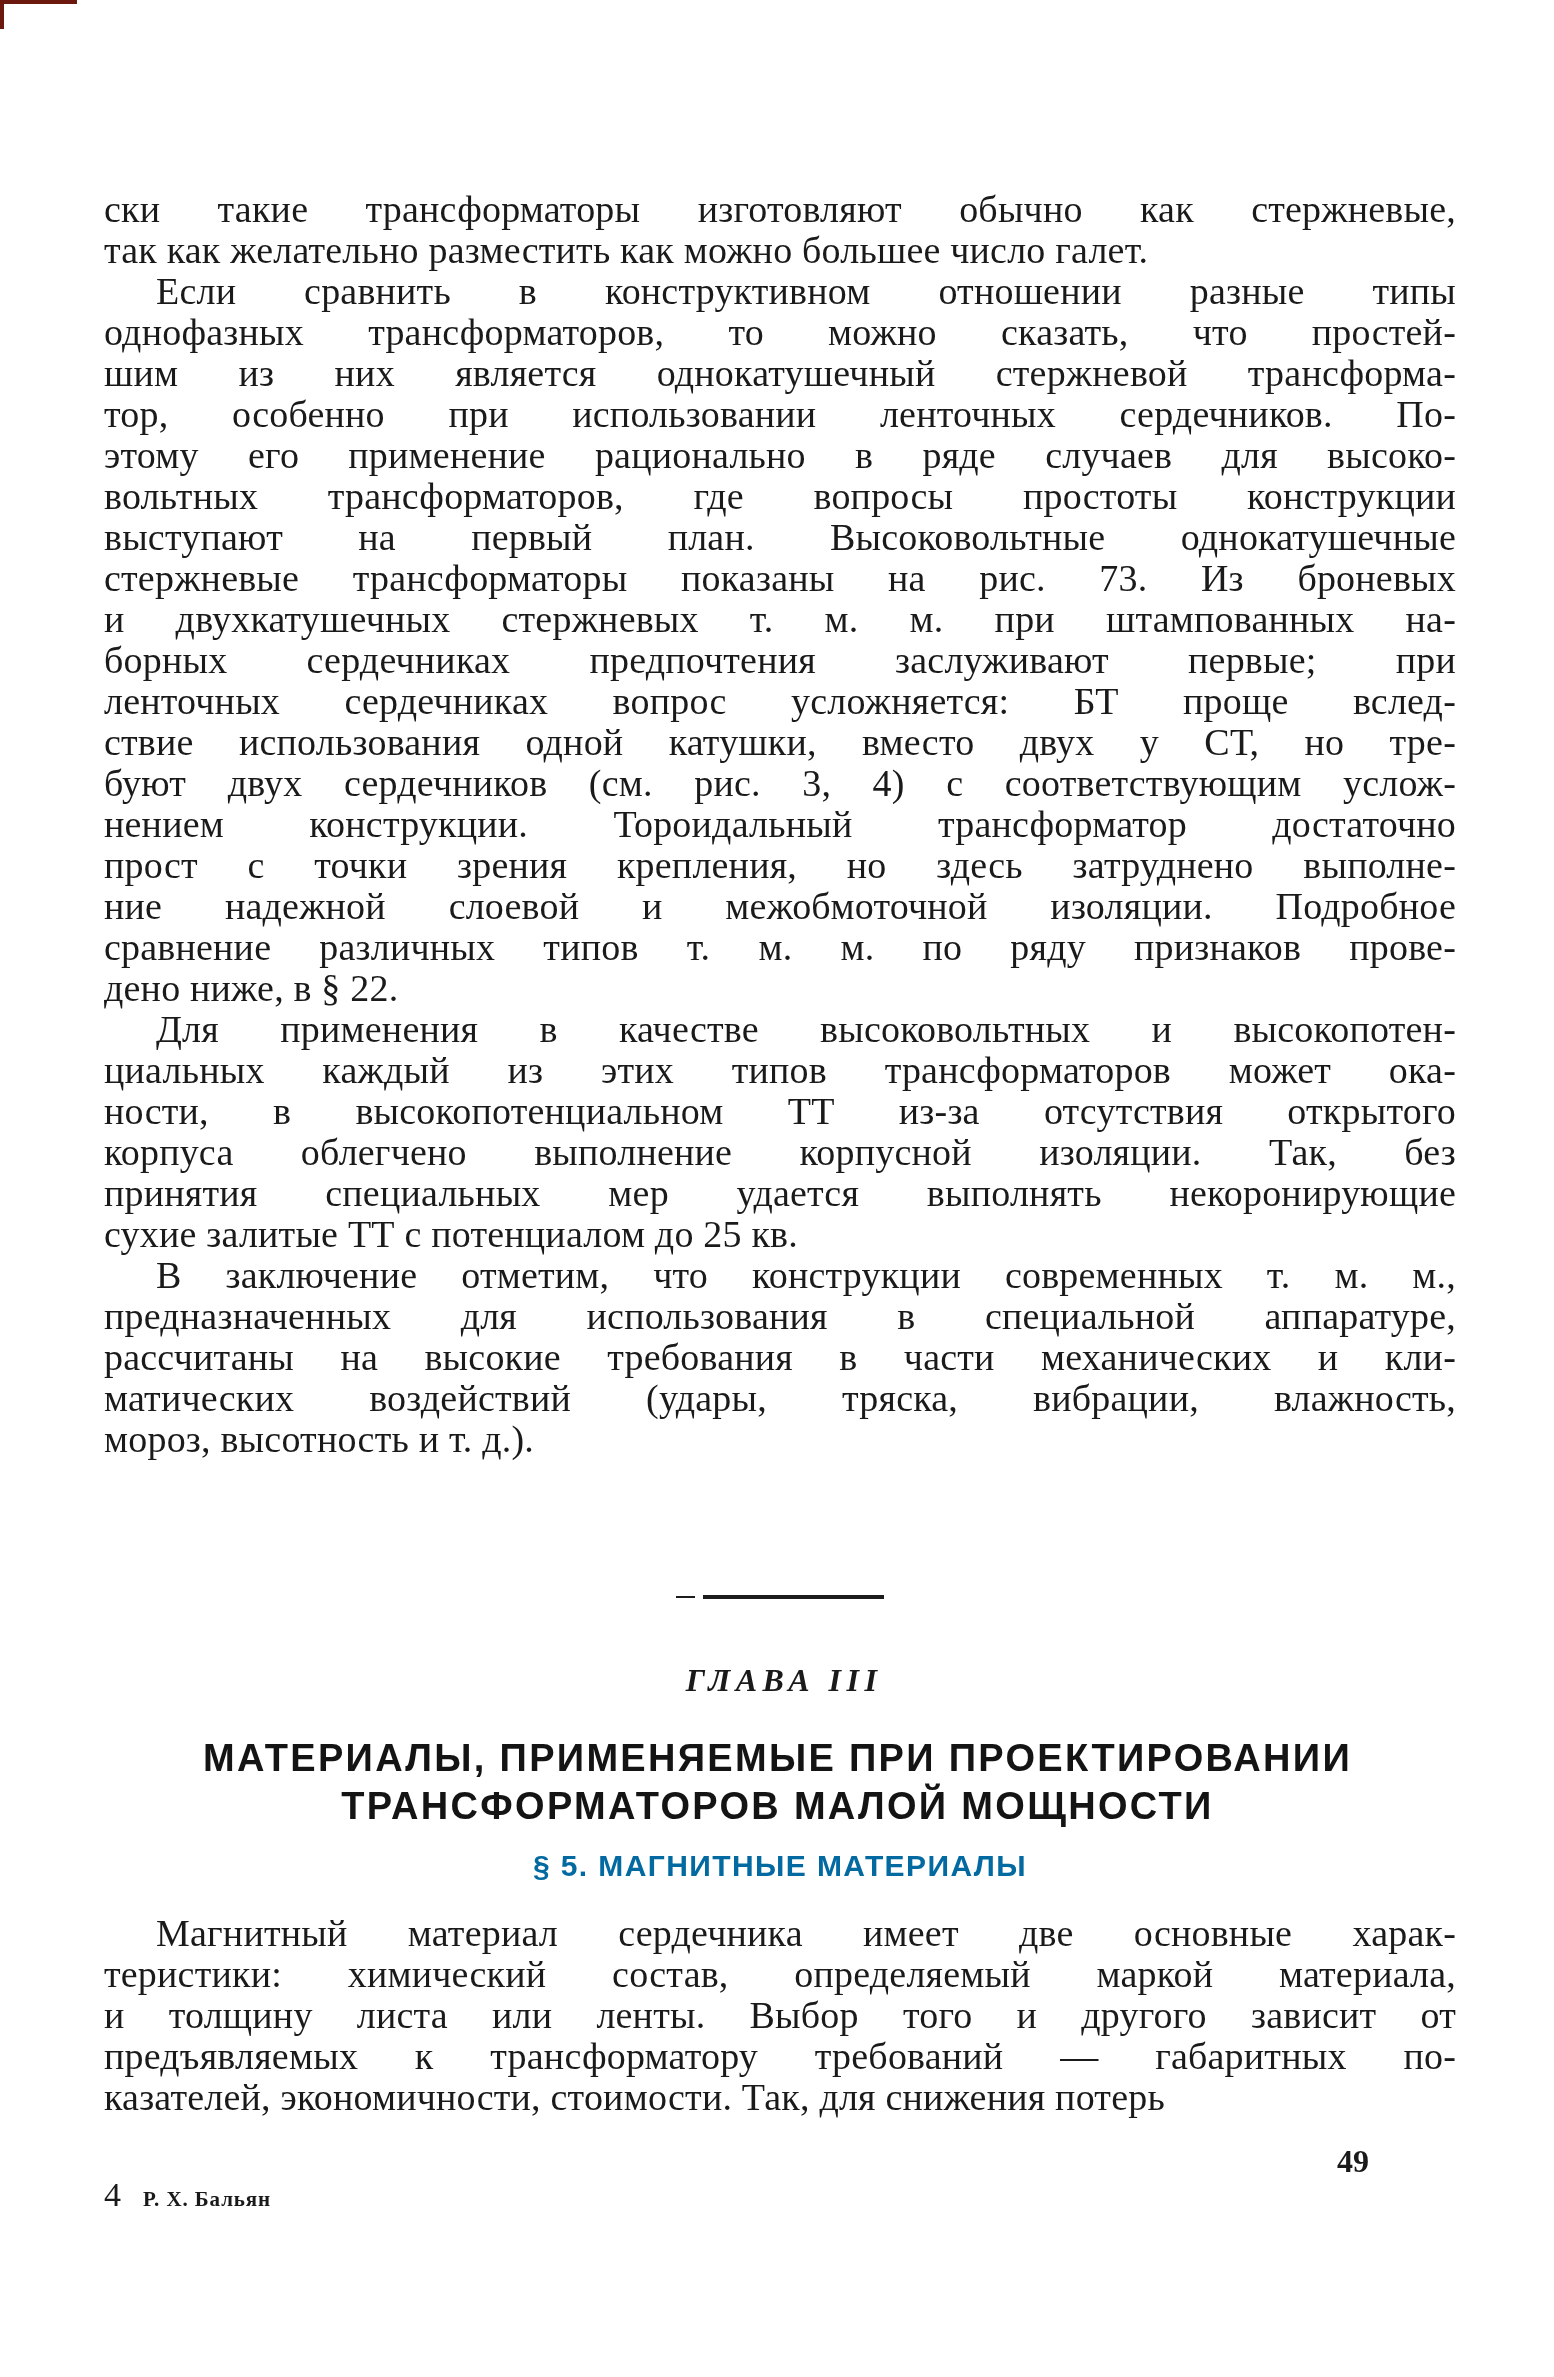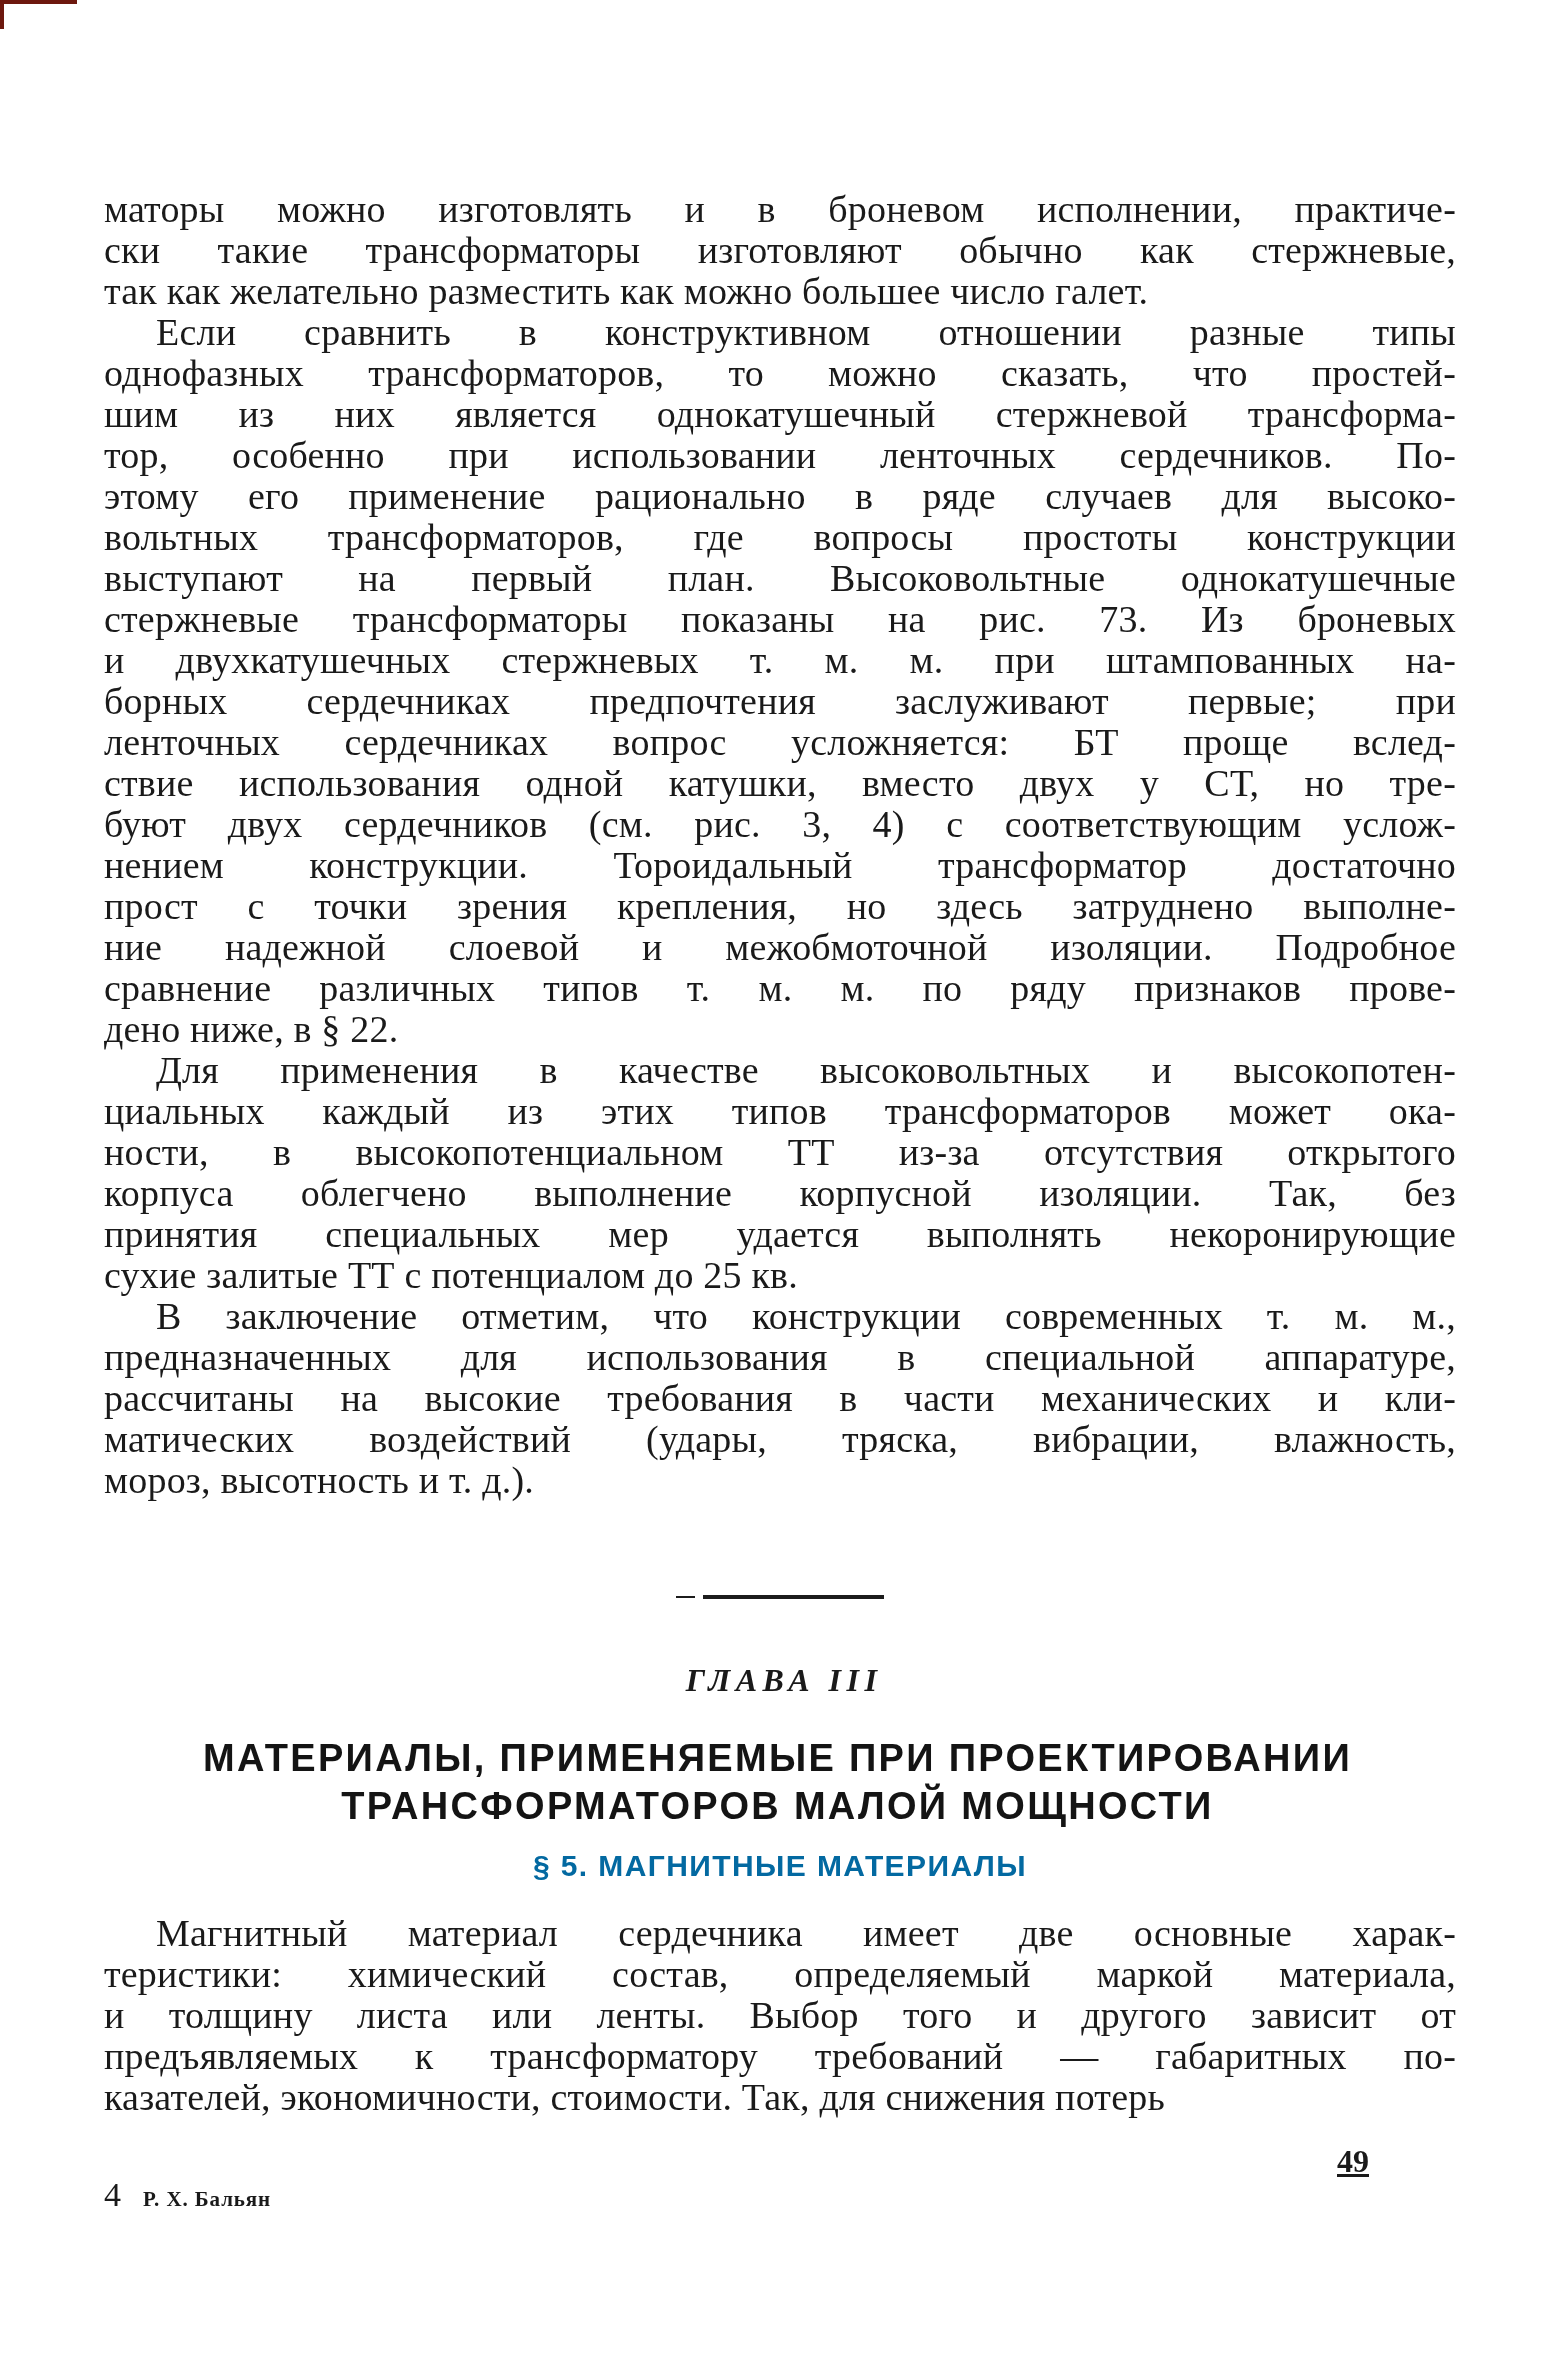--- a/index.html
+++ b/index.html
@@ -70,32 +70,31 @@
     display:flex;align-items:baseline;gap:22px;
   }
   .footer-left .sig-num{font-size:34px;font-weight:normal;}
   .footer-left .sig-name{
     font-size:21px;font-weight:bold;letter-spacing:0.9px;
     font-family:"Liberation Serif", serif;
     margin-top:44px;
   }
   .footer-page{
     position:absolute;left:1337px;top:2143px;
-    font-size:32px;font-weight:bold;text-decoration:underline;
+    font-size:32px;font-weight:bold;
   }
 </style>
 </head>
 <body>
 
 <div class="artifact-top"></div>
 <div class="artifact-left"></div>
 
 <div class="text-col col-a">
     <div class="para">
-      <div class="line">маторы можно изготовлять и в броневом исполнении, практиче-</div>
       <div class="line">ски такие трансформаторы изготовляют обычно как стержневые,</div>
       <div class="line last">так как желательно разместить как можно большее число галет.</div>
     </div>
     <div class="para">
       <div class="line indent">Если сравнить в конструктивном отношении разные типы</div>
       <div class="line">однофазных трансформаторов, то можно сказать, что простей-</div>
       <div class="line">шим из них является однокатушечный стержневой трансформа-</div>
       <div class="line">тор, особенно при использовании ленточных сердечников. По-</div>
       <div class="line">этому его применение рационально в ряде случаев для высоко-</div>
       <div class="line">вольтных трансформаторов, где вопросы простоты конструкции</div>

